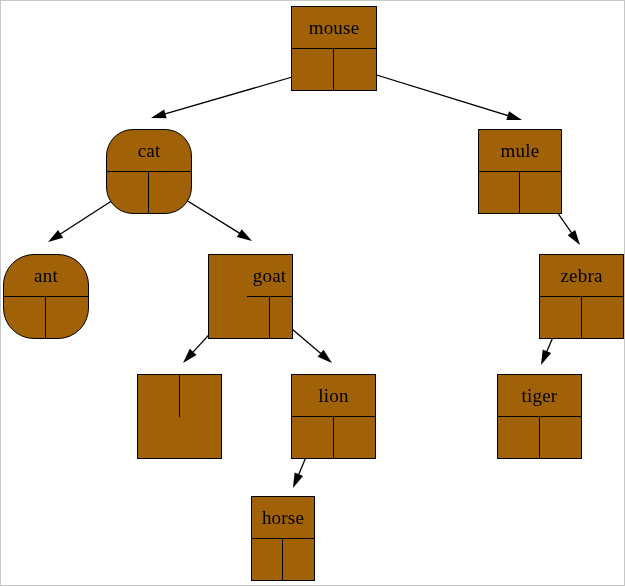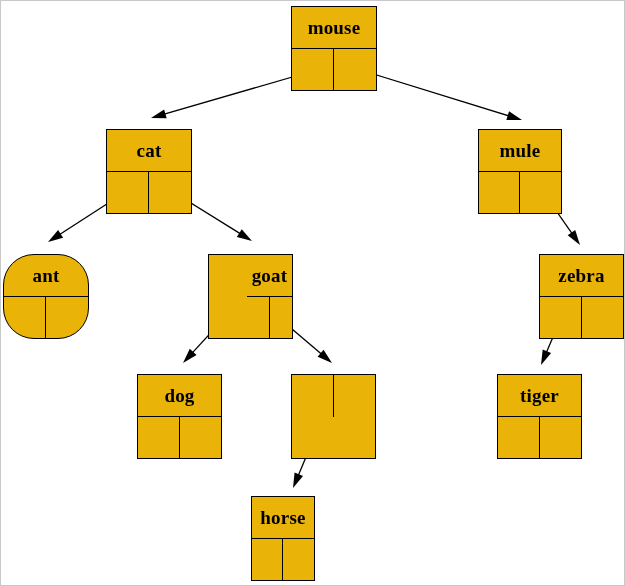--- a/index.html
+++ b/index.html
@@ -22,22 +22,21 @@
     left: 0;
     top: 0;
     width: 625px;
     height: 586px;
     pointer-events: none;
   }
   .node {
     position: absolute;
     box-sizing: border-box;
     border: 1.4px solid #000000;
-    background: #eab308;
-    font-weight: bold;
+    background: #a16207;
   }
   .node-label {
     box-sizing: border-box;
     height: 50%;
     border-bottom: 1.4px solid #000000;
     display: flex;
     align-items: center;
     justify-content: center;
     font-size: 19px;
     color: #000000;
@@ -103,21 +102,21 @@
     </svg>
 
   <div id="node-layer">
       <div class="node" style="left: 290px; top: 5px; width: 86px; height: 85px;">
         <div class="node-label">mouse</div>
         <div class="node-ptrs">
           <div class="ptr-cell left"></div>
           <div class="ptr-cell right"></div>
         </div>
       </div>
-      <div class="node" style="left: 105px; top: 128px; width: 86px; height: 85px;">
+      <div class="node" style="left: 105px; top: 128px; width: 86px; height: 85px; border-radius: 27px;">
         <div class="node-label">cat</div>
         <div class="node-ptrs">
           <div class="ptr-cell left"></div>
           <div class="ptr-cell right"></div>
         </div>
       </div>
       <div class="node" style="left: 477px; top: 128px; width: 84px; height: 85px;">
         <div class="node-label">mule</div>
         <div class="node-ptrs">
           <div class="ptr-cell left"></div>
@@ -139,27 +138,27 @@
         </div>
       </div>
       <div class="node" style="left: 538px; top: 253px; width: 85px; height: 85px;">
         <div class="node-label">zebra</div>
         <div class="node-ptrs">
           <div class="ptr-cell left"></div>
           <div class="ptr-cell right"></div>
         </div>
       </div>
       <div class="node" style="left: 136px; top: 373px; width: 85px; height: 85px;">
-        <div class="node-label">dog</div>
         <div class="node-ptrs">
           <div class="ptr-cell left"></div>
           <div class="ptr-cell right"></div>
         </div>
       </div>
       <div class="node" style="left: 290px; top: 373px; width: 85px; height: 85px;">
+        <div class="node-label">lion</div>
         <div class="node-ptrs">
           <div class="ptr-cell left"></div>
           <div class="ptr-cell right"></div>
         </div>
       </div>
       <div class="node" style="left: 496px; top: 373px; width: 85px; height: 85px;">
         <div class="node-label">tiger</div>
         <div class="node-ptrs">
           <div class="ptr-cell left"></div>
           <div class="ptr-cell right"></div>

